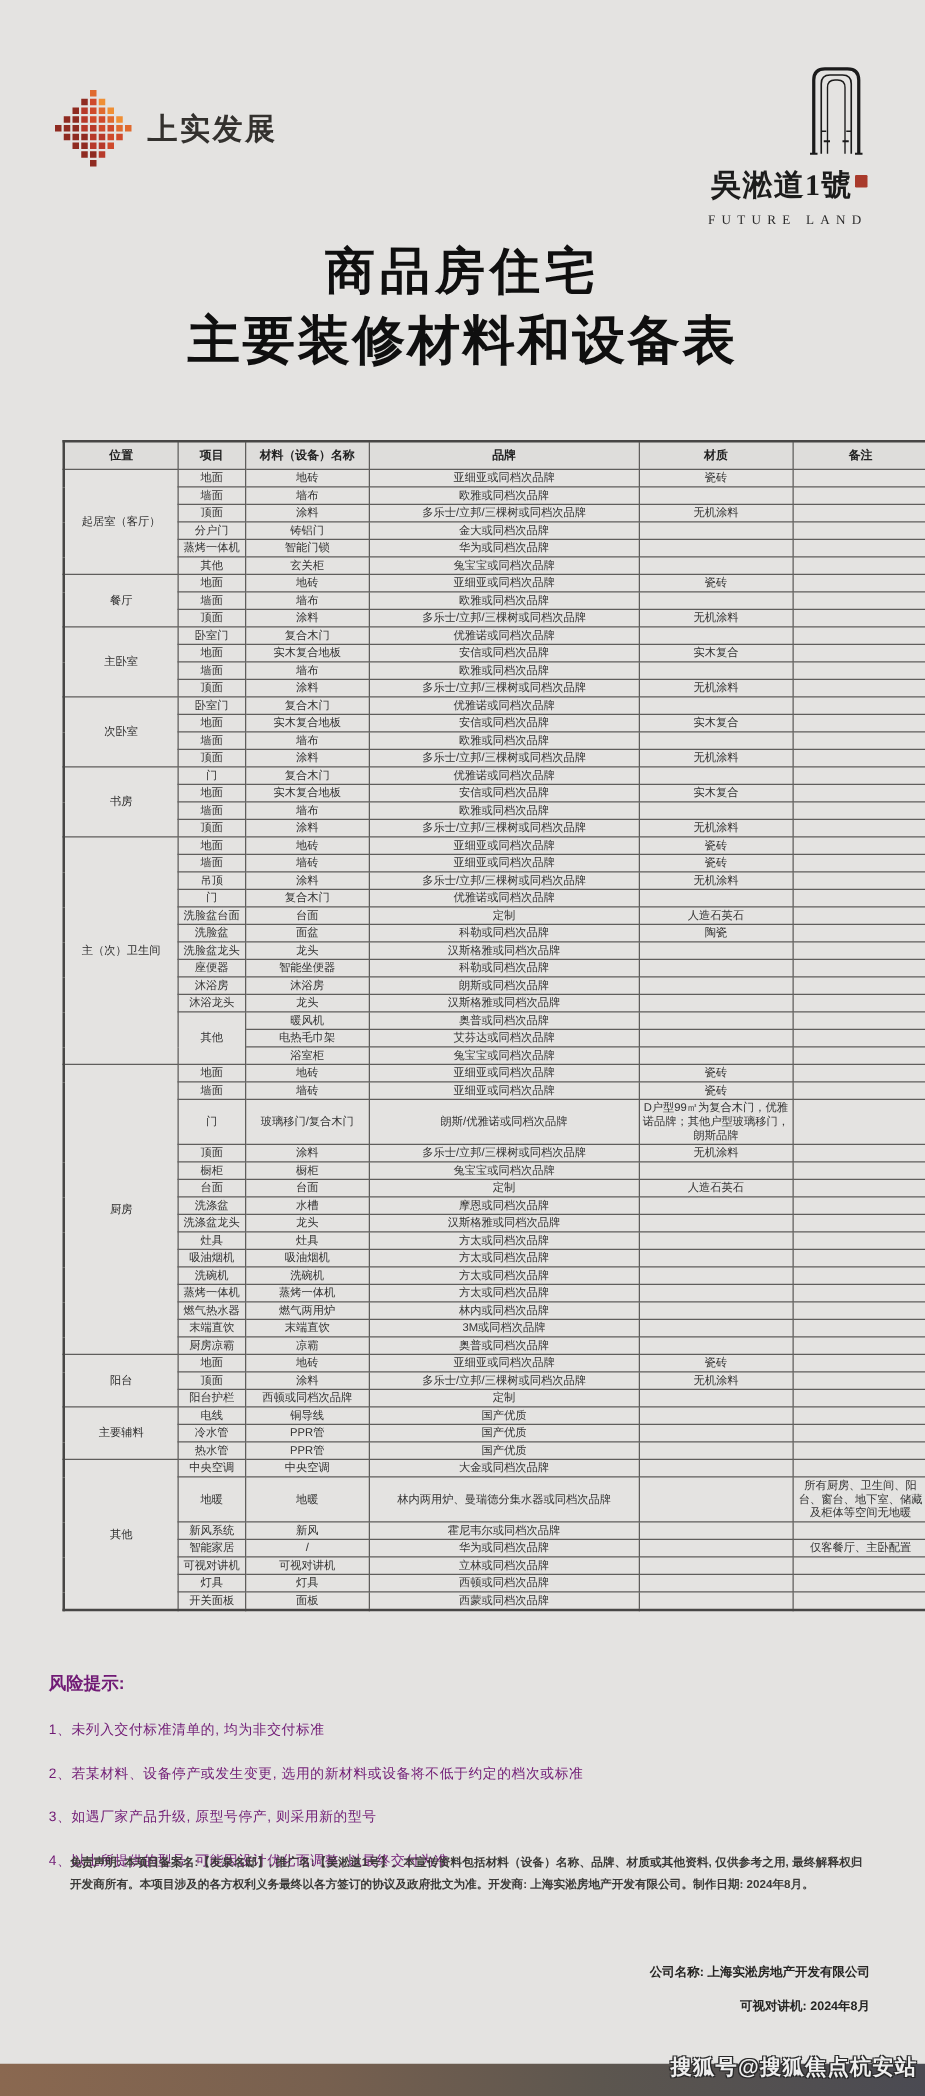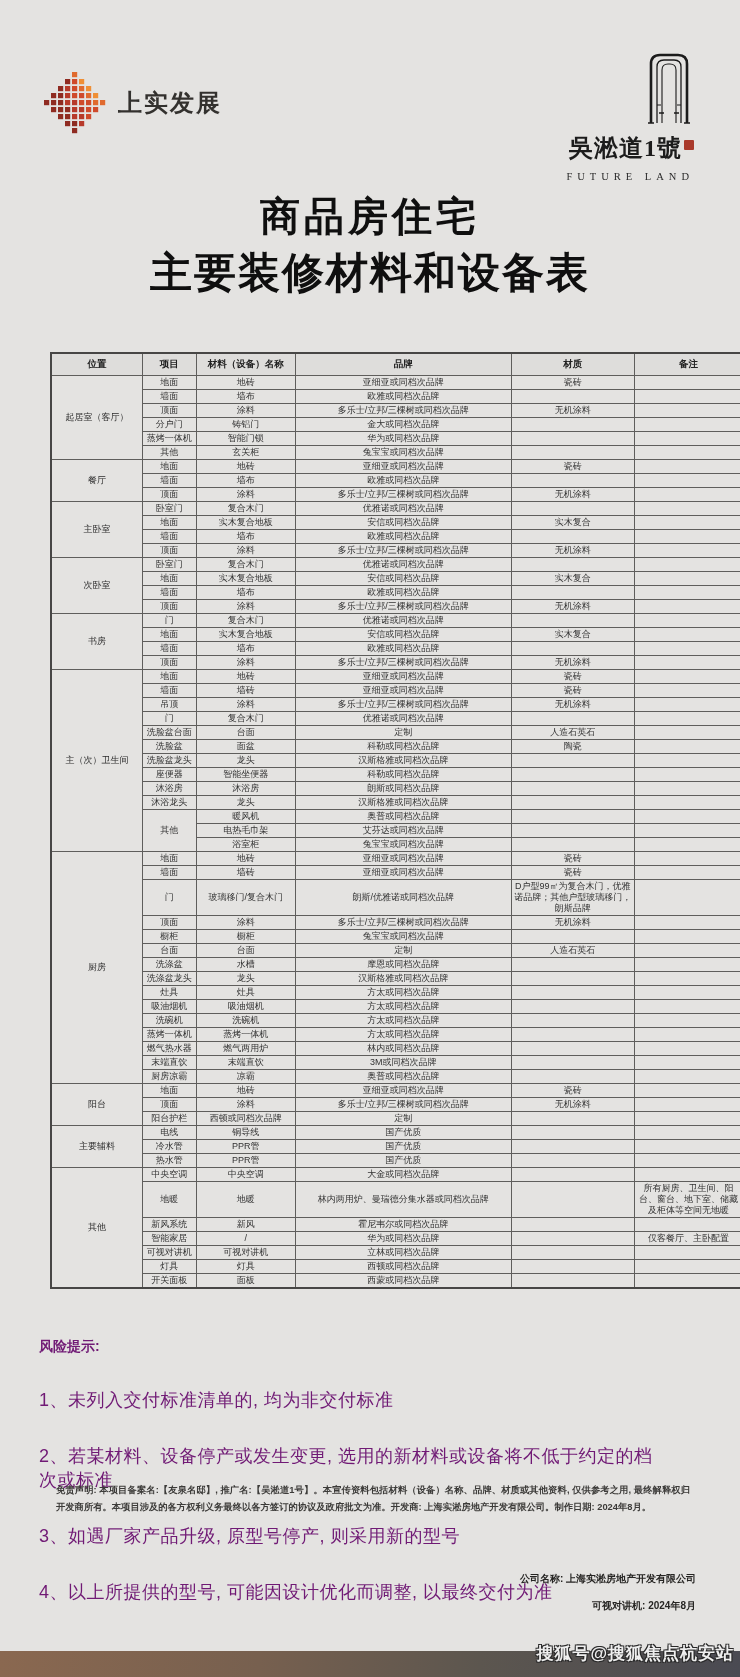--- a/index.html
+++ b/index.html
@@ -33,21 +33,21 @@
   table{border:2px solid #474645;}
   th{font-size:9.5px;font-weight:bold;padding:4px 2px;color:#222;background:#dedddb;}
   td{font-size:9px;line-height:11px;padding:1px 2px;text-align:center;color:#333;
     word-break:break-all;}
   td.loc{font-size:9px;color:#2d2d2d;}
   col.c1{width:13.2%;} col.c2{width:7.8%;} col.c3{width:14.3%;}
   col.c4{width:31.2%;} col.c5{width:17.8%;} col.c6{width:15.7%;}
   
   .risk{position:absolute;left:39px;top:1338px;width:630px;color:#701a75;}
   .risk .risk-title{font-size:14px;font-weight:bold;margin-bottom:0;}
-  .risk .risk-item{font-size:18px;margin-top:32px;letter-spacing:0.5px;}
+  .risk .risk-item{font-size:11px;margin-top:20px;letter-spacing:0.5px;}
   .disclaimer{position:absolute;left:56px;top:1482px;width:634px;
     font-size:9.3px;line-height:17px;font-weight:bold;color:#3c3b39;text-align:justify;}
   
   .footer{position:absolute;right:44px;top:1565px;text-align:right;
     font-size:10px;font-weight:bold;color:#262523;line-height:27px;}
   
   .strip{position:absolute;left:0;bottom:0;width:100%;height:26px;
     background:linear-gradient(90deg,#8a6850 0%,#77604f 35%,#5c564f 65%,#4a4a52 100%);}
   .watermark{position:absolute;right:6px;top:1642px;font-size:17px;font-weight:bold;
     color:#efefef;letter-spacing:1px;white-space:nowrap;

